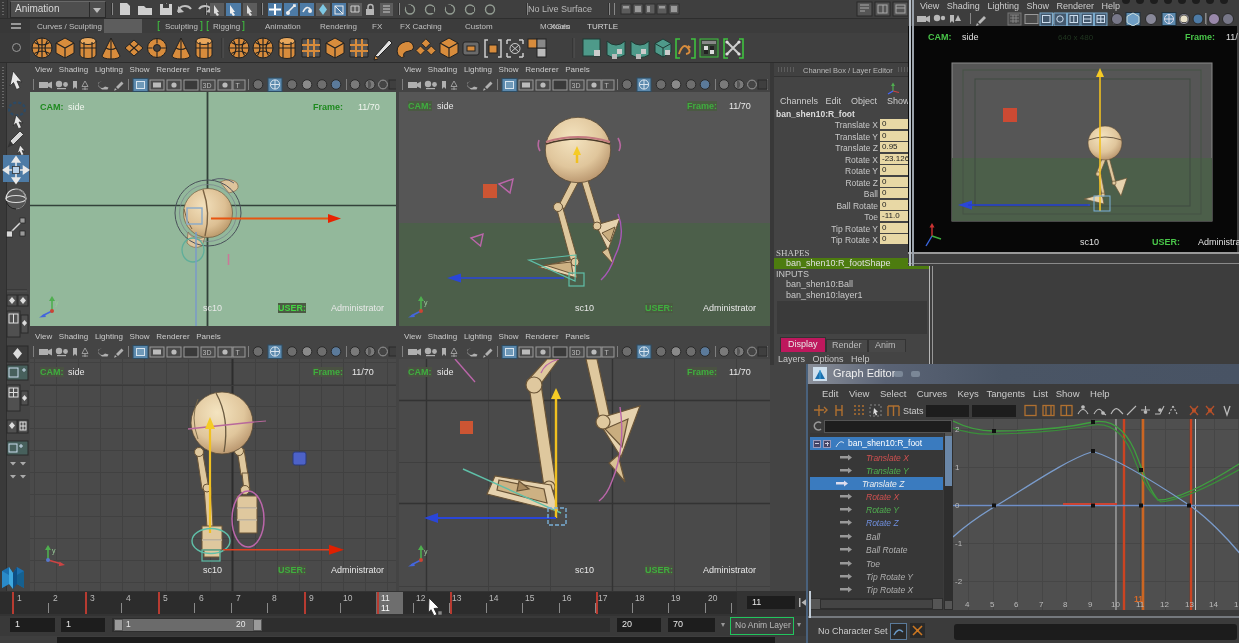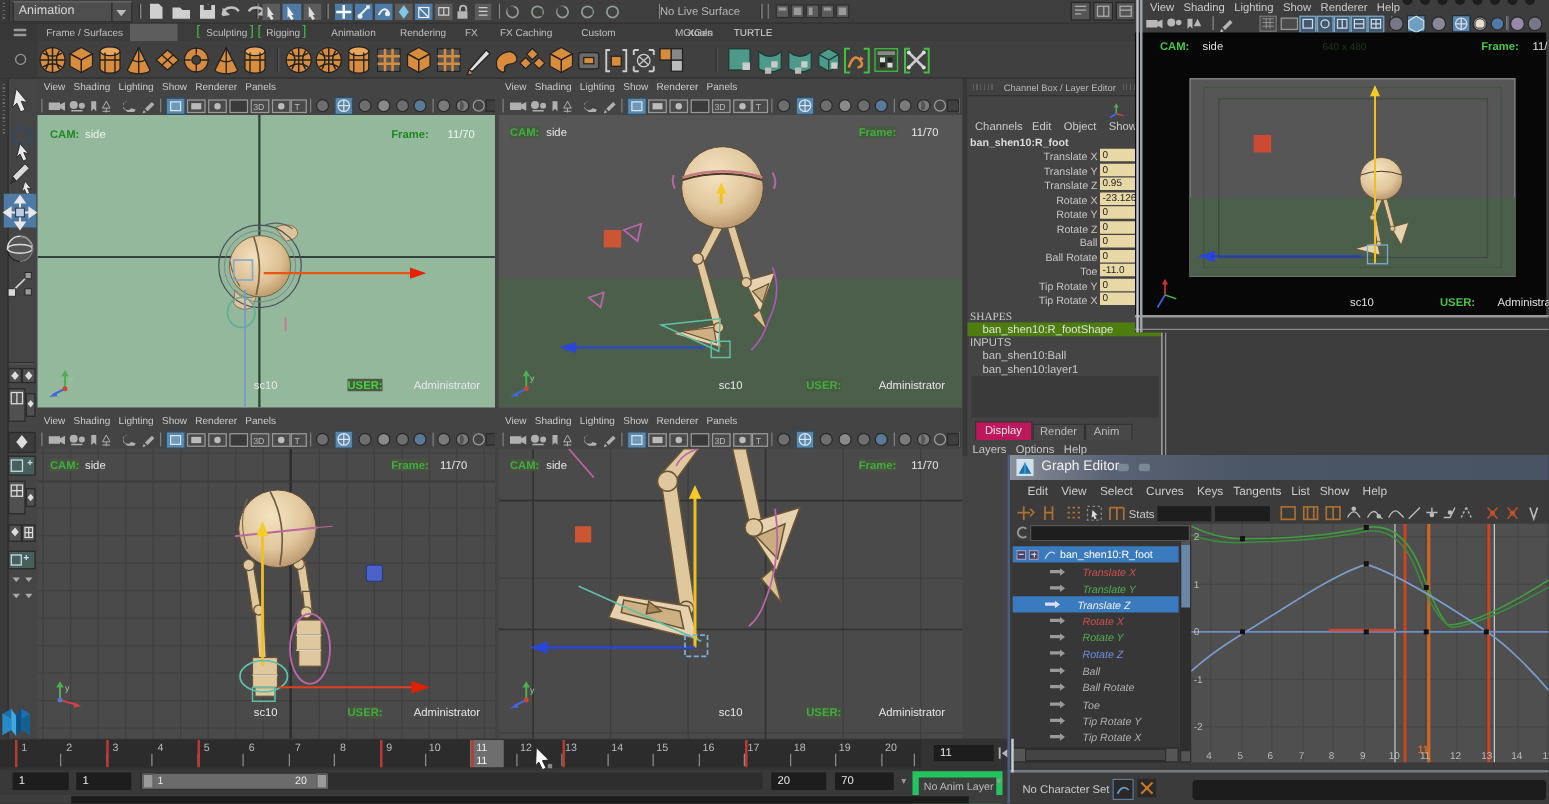--- a/index.html
+++ b/index.html
@@ -115,21 +115,21 @@
           <path d="M269 5 v8"></path>
           <rect x="282" y="5" width="9" height="8"></rect>
           <path d="M282 8 h9"></path>
         </g>
  </svg>
 </div>
 
 <div class="abs" id="shelftabs" style="left:0;top:19px;width:1239px;height:14px;background:#3c3c3c;">
  <div class="abs" style="left:0;top:0;width:30px;height:14px;background:#383838;"></div>
  <div class="abs" style="left:11px;top:4px;width:10px;height:2px;background:#999;box-shadow:0 4px 0 #999;"></div>
- <span class="txt" style="left:37px;top:2.5px;font-size:8px;color:#c0c0c0;">Frame / Surfaces</span>
+ <span class="txt" style="left:37px;top:2.5px;font-size:8px;color:#c0c0c0;">Curves / Sculpting</span>
  <div class="abs" style="left:104px;top:0;width:38px;height:14px;background:#5d5d5d;"></div>
  <span class="txt" style="left:108px;top:19px;font-size:8px;color:#f0f0f0;">Polygons</span>
  <span class="txt" style="left:157px;top:0px;font-size:11px;color:#3fc13f;">[</span>
  <span class="txt" style="left:165px;top:2.5px;font-size:8px;color:#c0c0c0;">Sculpting</span>
  <span class="txt" style="left:200px;top:0px;font-size:11px;color:#3fc13f;">]</span>
  <span class="txt" style="left:206px;top:0px;font-size:11px;color:#3fc13f;">[</span>
  <span class="txt" style="left:213px;top:2.5px;font-size:8px;color:#c0c0c0;">Rigging</span>
  <span class="txt" style="left:242px;top:0px;font-size:11px;color:#3fc13f;">]</span>
  <span class="txt" style="left:265px;top:2.5px;font-size:8px;color:#c0c0c0;">Animation</span>
  <span class="txt" style="left:320px;top:2.5px;font-size:8px;color:#c0c0c0;">Rendering</span>
@@ -850,21 +850,21 @@
   <span class="txt" style="left:14px;top:1px;font-size:8.5px;color:#e8e8e8;">1</span>
   <span class="txt" style="left:124px;top:1px;font-size:8.5px;color:#e8e8e8;">20</span>
  </div>
  <div class="abs" style="left:617px;top:2px;width:44px;height:14px;background:#1d1d1d;">
         <span class="txt" style="left:5px;top:1px;font-size:9px;color:#e8e8e8;">20</span>
       </div>
  <div class="abs" style="left:668px;top:2px;width:47px;height:14px;background:#1d1d1d;">
         <span class="txt" style="left:5px;top:1px;font-size:9px;color:#e8e8e8;">70</span>
       </div>
  <span class="txt" style="left:721px;top:4px;font-size:8px;color:#999;">▾</span>
- <div class="abs" style="left:730px;top:1px;width:62px;height:16px;background:#3e3e3e;border:5px solid #22c55e;">
+ <div class="abs" style="left:730px;top:1px;width:62px;height:16px;background:#3e3e3e;border:1px solid #22c55e;">
         <span class="txt" style="left:4px;top:2px;font-size:8.5px;color:#bbb;">No Anim Layer</span>
       </div>
  <span class="txt" style="left:797px;top:4px;font-size:8px;color:#999;">▾</span>
 </div>
 <div class="abs" id="cmdrow" style="left:0;top:636px;width:1239px;height:7px;background:#3e3e3e;">
  <div class="abs" style="left:57px;top:1px;width:718px;height:6px;background:#1c1c1c;"></div>
 </div>
 
 <div class="abs" id="floatwin" style="left:908px;top:0;width:331px;height:266px;background:#3d3d3d;z-index:10;">
  <span class="txt" style="left:12px;top:1px;font-size:9px;color:#ccc;">View&nbsp;&nbsp;&nbsp;Shading&nbsp;&nbsp;&nbsp;Lighting&nbsp;&nbsp;&nbsp;Show&nbsp;&nbsp;&nbsp;Renderer&nbsp;&nbsp;&nbsp;Help</span>

